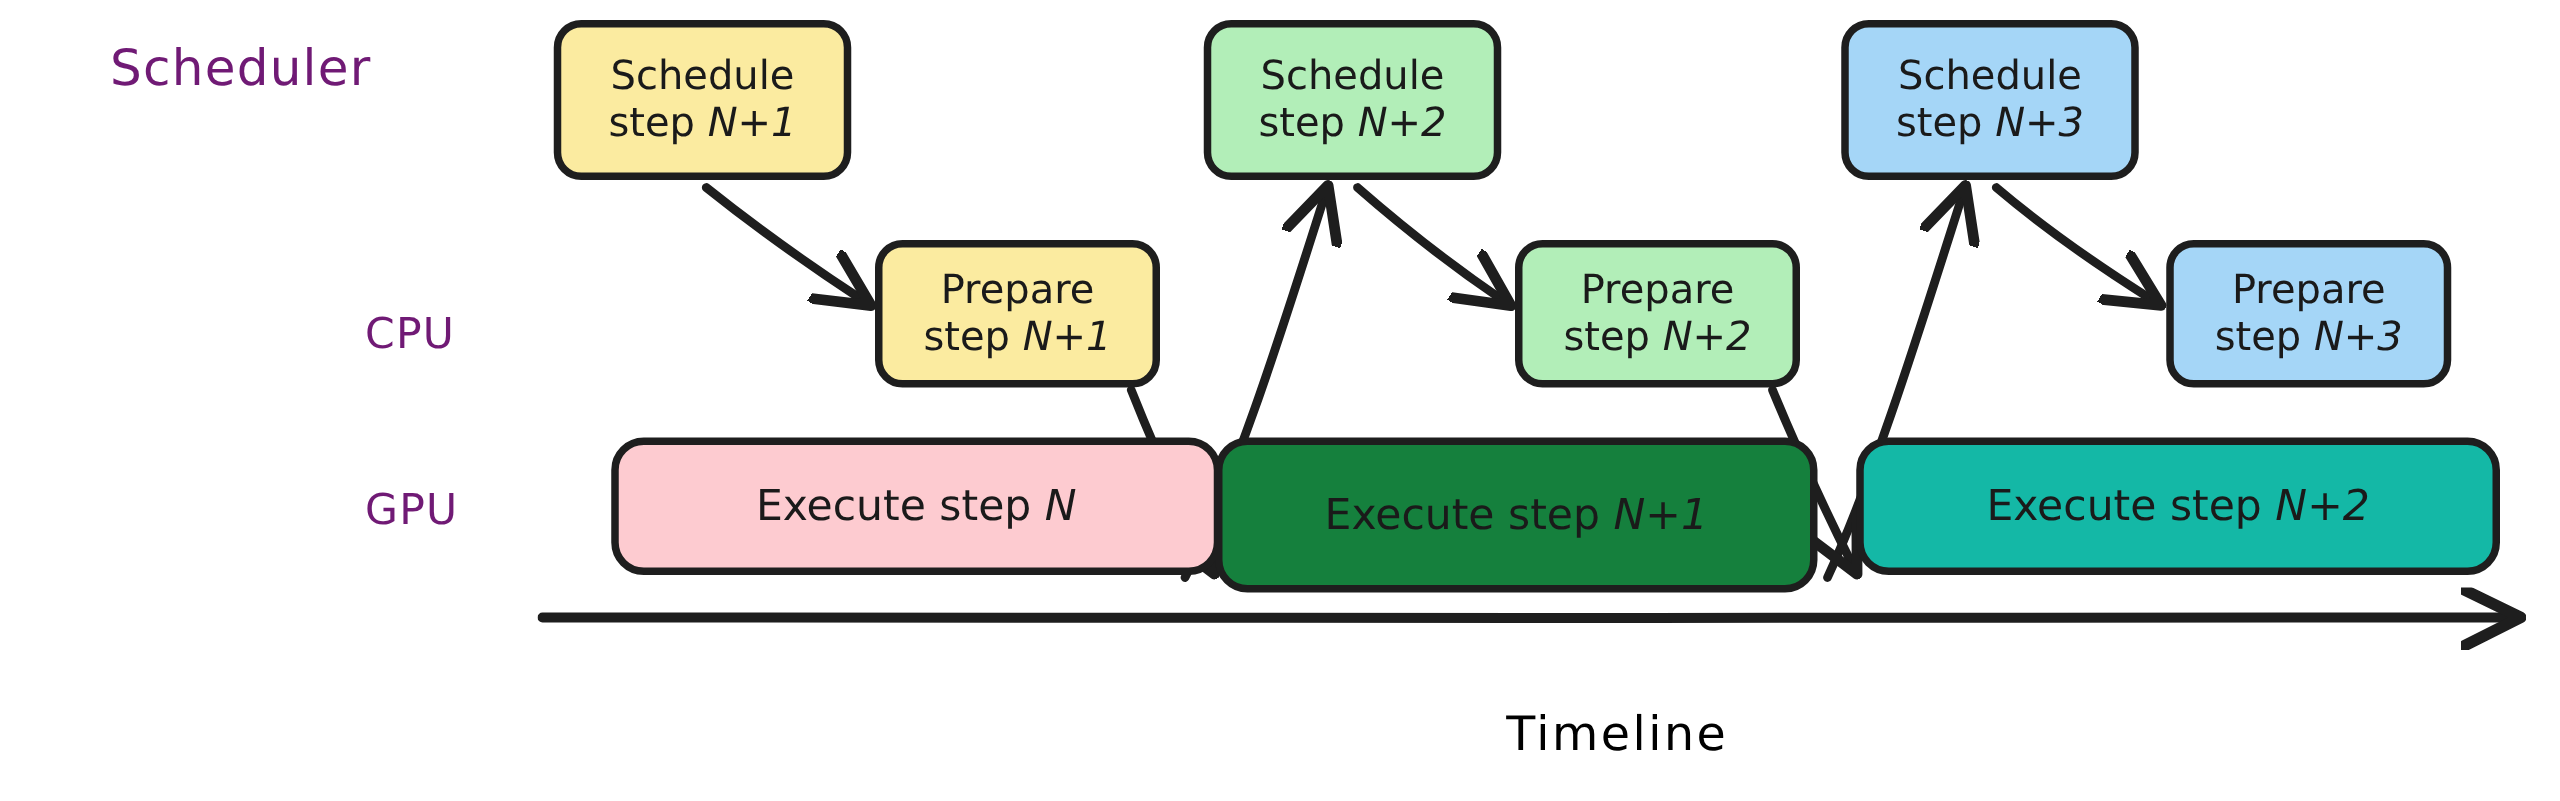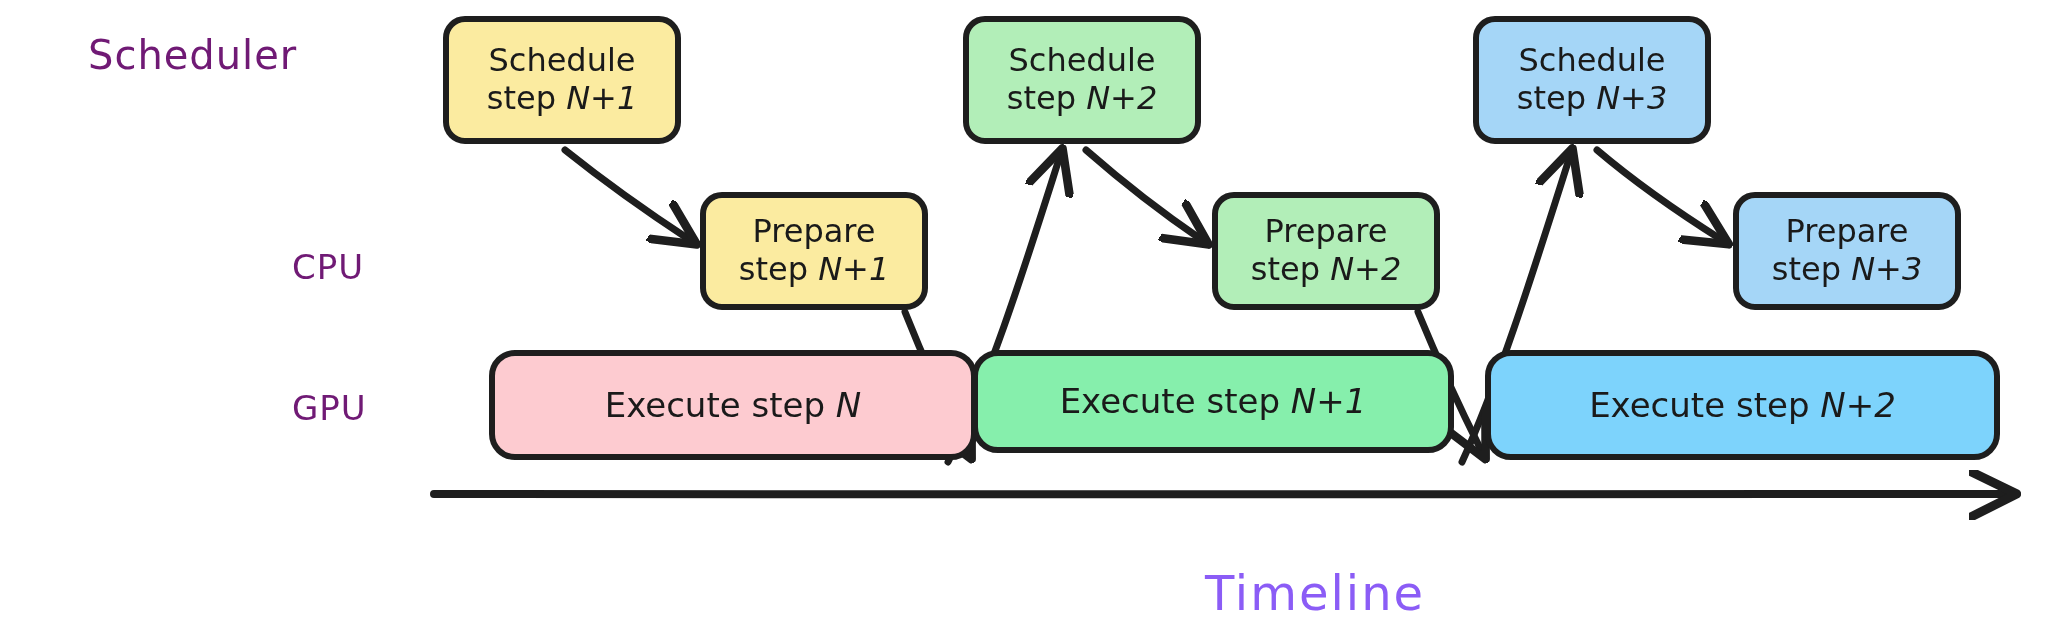--- a/index.html
+++ b/index.html
@@ -67,22 +67,22 @@
     left: 430px;
     top: 470px;
     width: 1600px;
     height: 50px;
     z-index: 2;
   }
   #timeline-caption {
     position: absolute;
     left: 1205px;
     top: 565px;
-    font-size: 48px;
-    color: #8b5cf6;
+    font-size: 38px;
+    color: #000000;
     letter-spacing: 2px;
     font-family: "DejaVu Sans", sans-serif;
     user-select: none;
   }
 
   
   #arrow-layer {
     position: absolute;
     left: 0; top: 0;
     width: 2048px; height: 641px;
@@ -126,25 +126,25 @@
 
   <div class="task-box" id="box-prepare-2" style="left: 1733px; top: 192px; width: 228px; height: 118px; background: rgb(165, 214, 247);">
     <span class="ln">Prepare</span>
     <span class="ln"><span>step </span><span class="em">N+3</span></span>
   </div>
 
   <div class="task-box bar" id="box-execute-0" style="left: 450px; top: 350px; width: 488px; height: 110px; background: rgb(253, 203, 208); margin-left: 39px;">
     <span class="ln"><span>Execute step </span><span class="em">N</span></span>
   </div>
 
-  <div class="task-box bar" id="box-execute-1" style="left: 972px; top: 350px; width: 482px; height: 103px; background: #86efac;">
+  <div class="task-box bar" id="box-execute-1" style="left: 972px; top: 350px; width: 482px; height: 124px; background: #15803d;">
     <span class="ln"><span>Execute step </span><span class="em">N+1</span></span>
   </div>
 
-  <div class="task-box bar" id="box-execute-2" style="left: 1485px; top: 350px; width: 515px; height: 110px; background: #7dd3fc;">
+  <div class="task-box bar" id="box-execute-2" style="left: 1485px; top: 350px; width: 515px; height: 110px; background: #14b8a6;">
     <span class="ln"><span>Execute step </span><span class="em">N+2</span></span>
   </div>
 
   <svg id="arrow-layer" viewBox="0 0 2048 641">
     <defs>
       <marker id="hd" viewBox="0 0 12 12" refX="9" refY="6" markerWidth="7" markerHeight="7" orient="auto-start-reverse">
         <path d="M0.5 0.8 L11 6 L0.5 11.2" fill="none" stroke="#1e1e1e" stroke-width="2.1" stroke-linecap="round" stroke-linejoin="round"></path>
       </marker>
     </defs>
 

